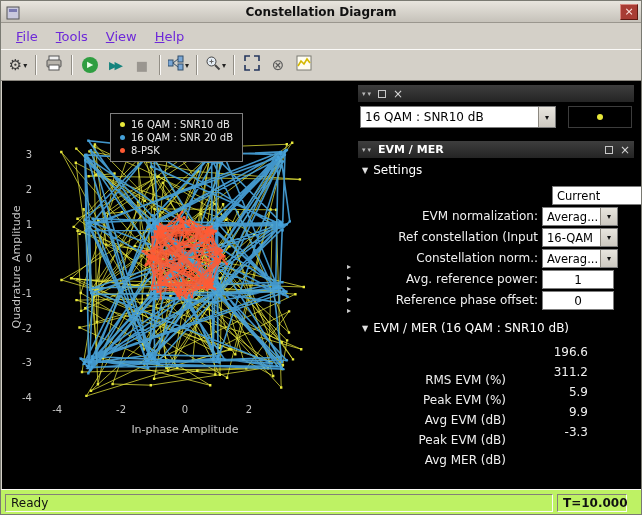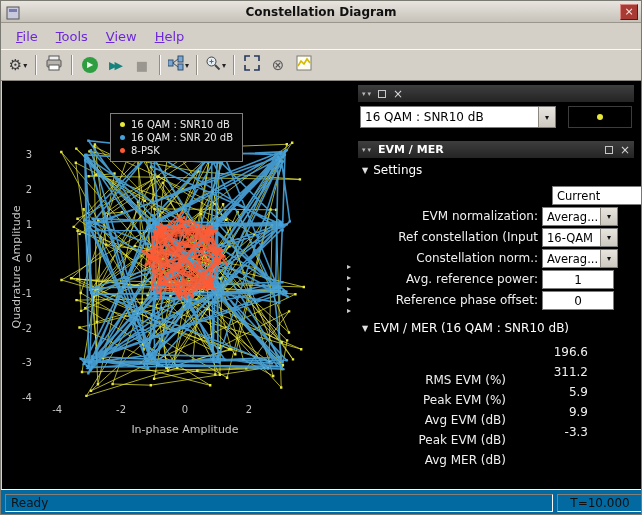--- a/index.html
+++ b/index.html
@@ -68,24 +68,24 @@
   .srow .combo{left:186px;top:0;height:19px;}
   .w92{width:108px;margin-left:10px;} .w76{width:76px;}
   .srow .combo .combo-text{padding-top:2px;font-size:11.5px;}
   .sfield{position:absolute;left:186px;top:0;width:72px;height:19px;background:#fff;border:1px solid #7c7c7c;font-size:12px;text-align:center;font-family:inherit;color:#000;}
 
   .rrow{position:absolute;left:0;width:280px;height:18px;}
   .rlabel{position:absolute;right:130px;top:1px;font-size:12px;color:#f0f0f0;white-space:nowrap;margin-top:28px;}
   .rvalue{position:absolute;left:160px;top:1px;width:72px;text-align:right;font-size:12px;color:#f0f0f0;}
 
   
-  .statusbar{position:absolute;left:0;top:488px;width:642px;height:27px;background:#0369a1;border-top:1px solid #fbfaf8;}
+  .statusbar{position:absolute;left:0;top:488px;width:642px;height:27px;background:#bef264;border-top:1px solid #fbfaf8;}
   .status-cell{position:absolute;top:4px;height:18px;border:1px solid;border-color:#848078 #fbfaf8 #fbfaf8 #848078;font-size:12px;color:#111;padding:1px 5px;}
   .status-left{left:4px;width:548px;text-align:left;}
-  .status-right{left:556px;width:86px;text-align:center;}
+  .status-right{left:556px;width:70px;text-align:center;font-weight:bold;}
 </style>
 </head>
 <body>
 
 <div class="window">
 
   <div class="titlebar">
     <span class="title-icon">
       <svg width="14" height="14">
           <rect x="1" y="1" width="12" height="12" fill="#c9c9dd" stroke="#555"></rect>

